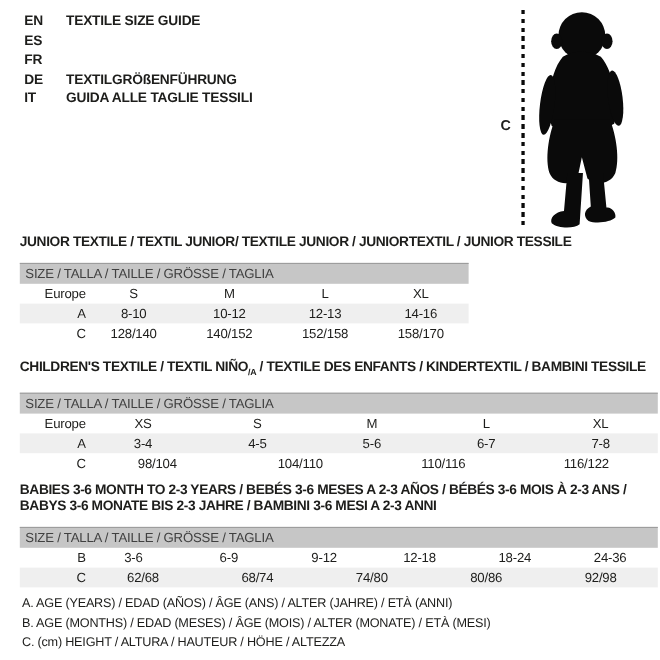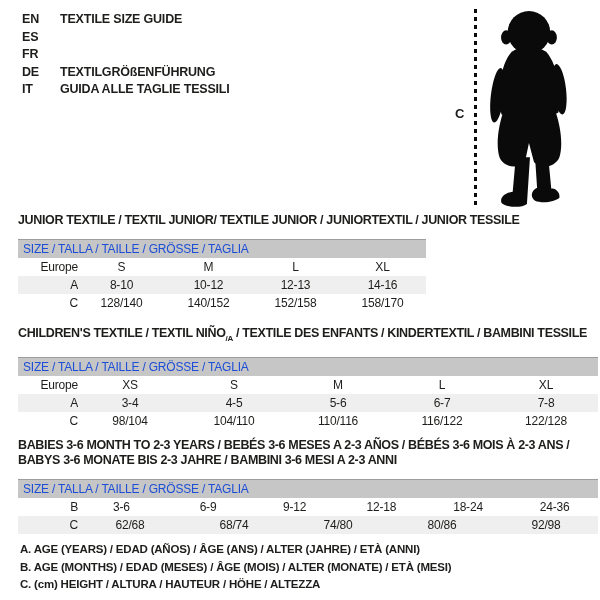--- a/index.html
+++ b/index.html
@@ -23,28 +23,28 @@
   .tables{position:absolute;left:18px;top:213px;width:580px}
   .tbl{margin:0}
   .tbl:nth-child(1){margin-bottom:14px}
   .tbl:nth-child(1){width:408px}
   .tbl:nth-child(2){margin-bottom:8px}
   .tbl-title{font-weight:bold;font-size:12.5px;letter-spacing:-0.35px;
              line-height:15px;white-space:nowrap;margin-bottom:11px}
   .tbl-title sub{font-size:8px}
   .band{height:19px;line-height:19px;background:var(--band,#c6c6c6);
         border-top:1px solid #9d9d9d;padding-left:5px;box-sizing:border-box;
-        font-size:12px;letter-spacing:-0.2px;color:#1d4ed8}
+        font-size:12px;letter-spacing:-0.2px;color:#404040}
   .row{display:flex;height:18px;line-height:18px;font-size:12px;letter-spacing:-0.2px}
   .row.shaded{background:var(--rowalt,#efefef)}
   .cell{flex:1;text-align:center;overflow:hidden}
   .cell.label{flex:0 0 55px;text-align:right;padding-left:5px}
   
   .footnotes{position:absolute;left:20px;top:541px}
-  .footnote{font-weight:bold;font-size:11.5px;letter-spacing:-0.2px;
+  .footnote{font-weight:normal;font-size:11.5px;letter-spacing:-0.2px;
             line-height:17.5px;white-space:nowrap}
 </style>
 </head>
 <body style="--band: #c6c6c6; --rowalt: #efefef; --sil: #0a0a0a; color: rgb(29, 29, 27);">
 
 <div class="lang-block" id="langs">
     <div class="lang-row">
       <span class="lang-code">EN</span>
       <span class="lang-name">TEXTILE SIZE GUIDE</span>
     </div>
@@ -132,21 +132,20 @@
         <div class="cell">5-6</div>
         <div class="cell">6-7</div>
         <div class="cell">7-8</div>
       </div>
       <div class="row">
         <div class="cell label">C</div>
         <div class="cell">98/104</div>
         <div class="cell">104/110</div>
         <div class="cell">110/116</div>
         <div class="cell">116/122</div>
-        <div class="cell">122/128</div>
       </div>
     </div>
     <div class="tbl">
       <div class="tbl-title">
         <div><span>BABIES 3-6 MONTH TO 2-3 YEARS / BEBÉS 3-6 MESES A 2-3 AÑOS / BÉBÉS 3-6 MOIS À 2-3 ANS /</span></div>
         <div><span>BABYS 3-6 MONATE BIS 2-3 JAHRE / BAMBINI 3-6 MESI A 2-3 ANNI</span></div>
       </div>
       <div class="band">SIZE / TALLA / TAILLE / GRÖSSE / TAGLIA</div>
       <div class="row">
         <div class="cell label">B</div>

